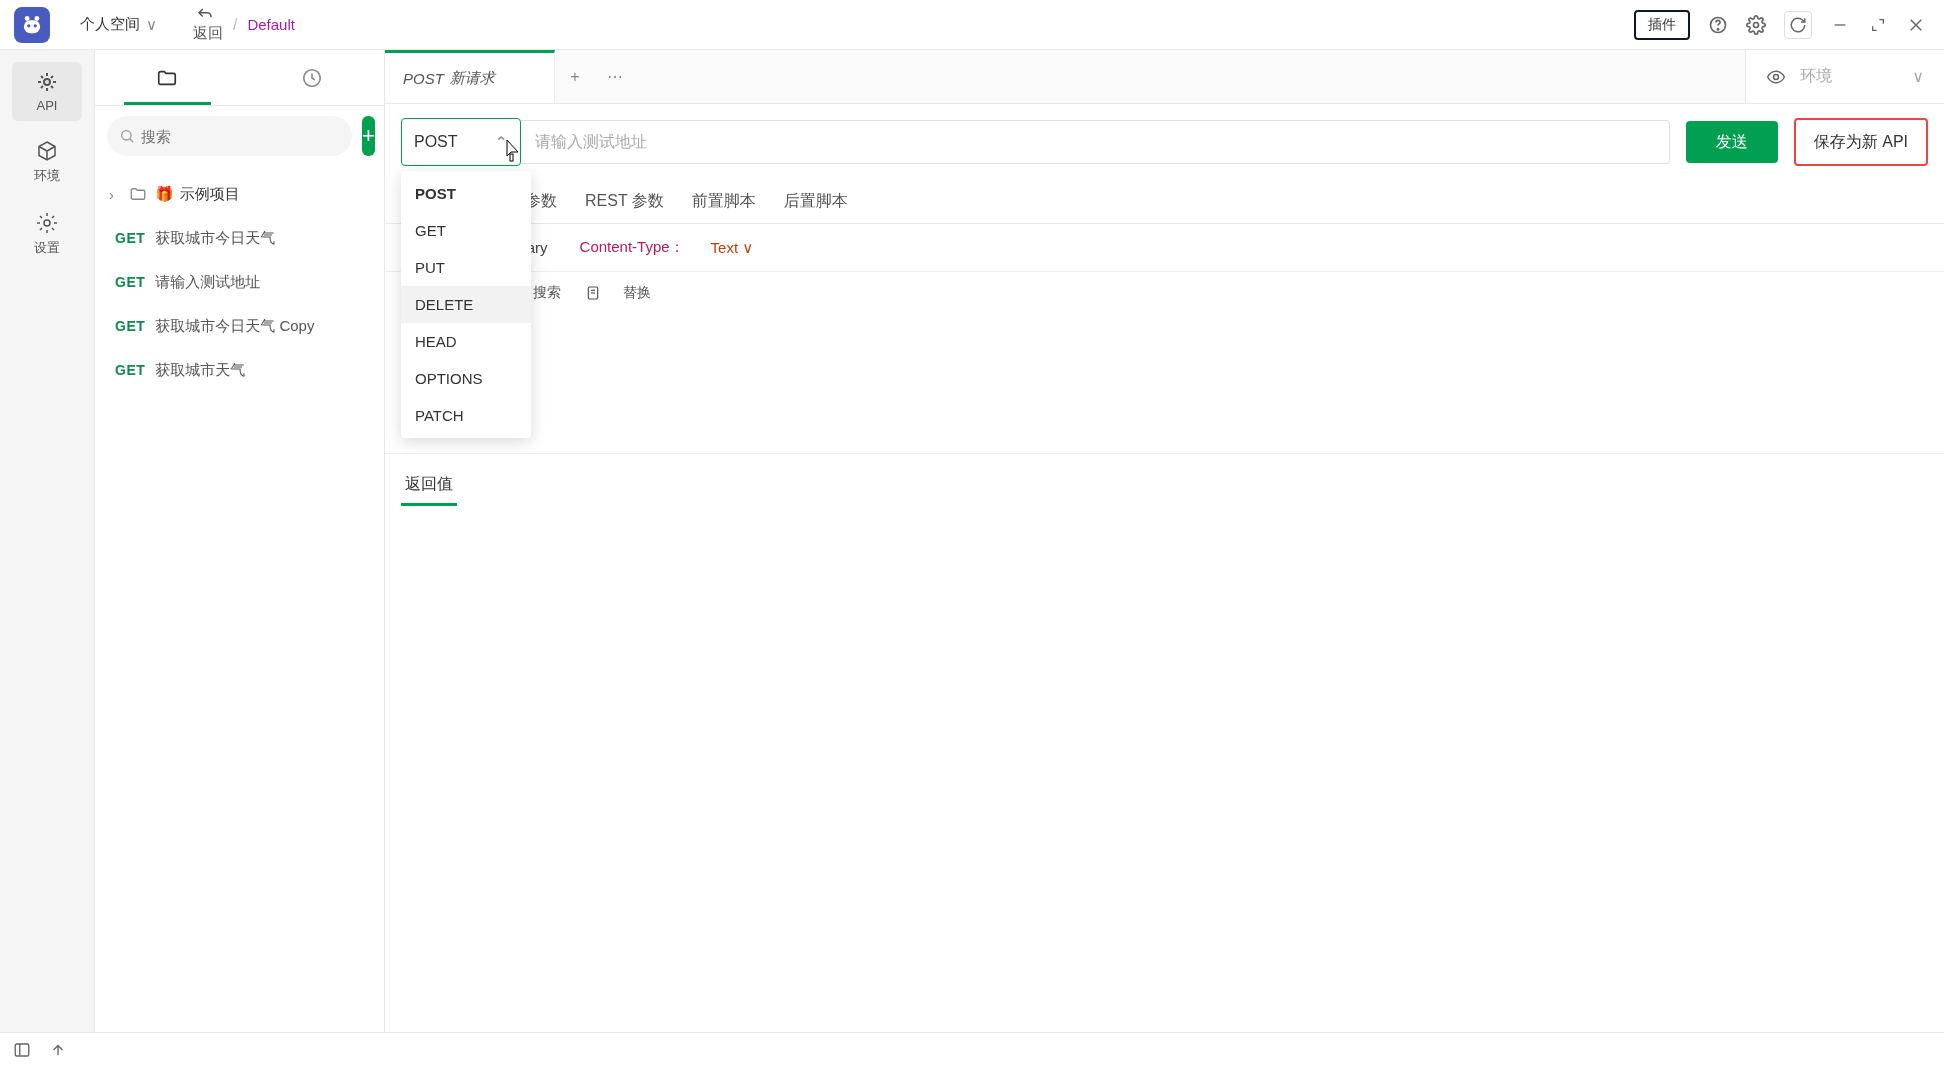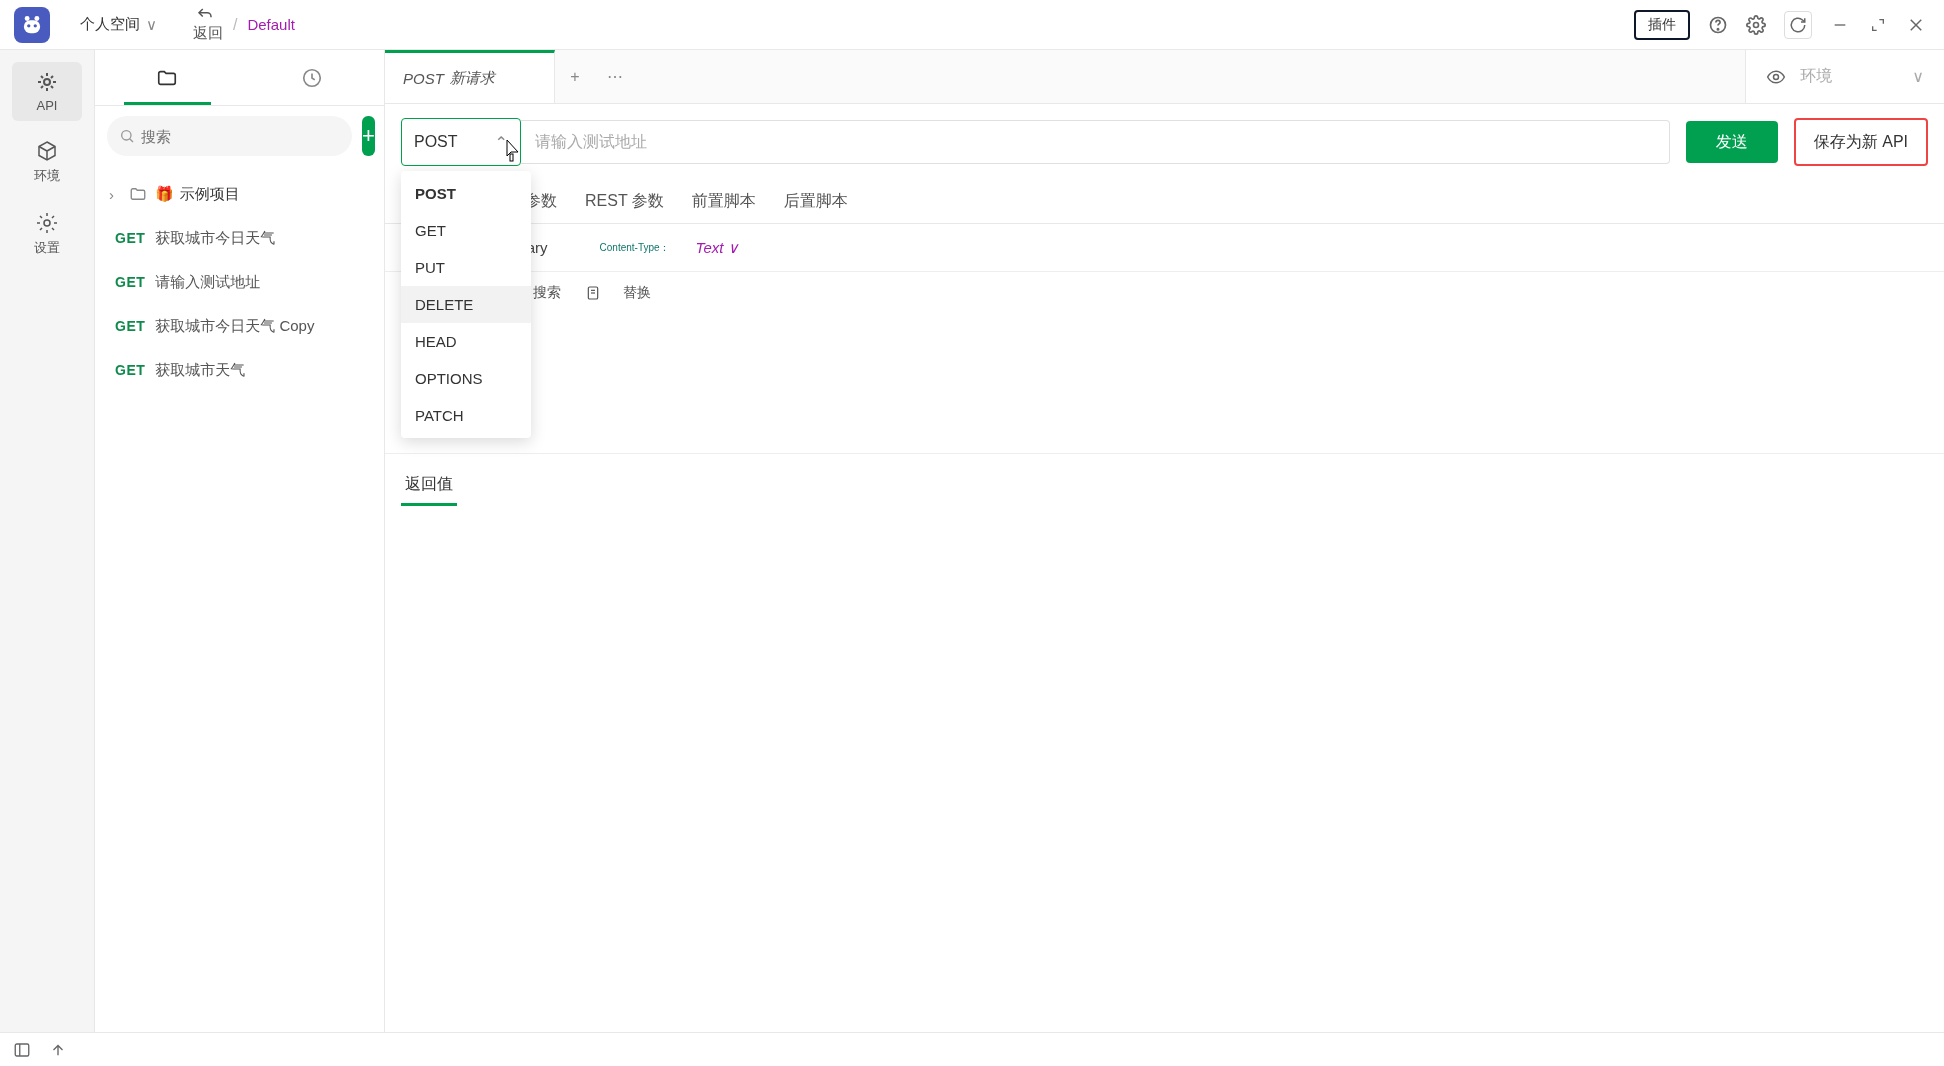--- a/index.html
+++ b/index.html
@@ -78,22 +78,22 @@
 .req-tab { font-size:16px; color:#555; cursor:pointer; height:100%; display:flex; align-items:center; position:relative; }
 .req-tab.active { color:#111; }
 .req-tab.active::after { content:''; position:absolute; bottom:0; left:0; right:0; height:2px; background:#00a050; }
 
 
 .body-row { display:flex; align-items:center; padding: 10px 20px; gap: 26px; height: 48px; border-bottom:1px solid #eee; }
 .radio { display:flex; align-items:center; gap:6px; cursor:pointer; font-size:15px; color:#444; }
 .radio .dot { width:16px; height:16px; border-radius:50%; border:2px solid #bbb; position:relative; }
 .radio.checked .dot { border-color:#00a050; }
 .radio.checked .dot::after { content:''; position:absolute; inset:3px; border-radius:50%; background:#00a050; }
-.ct-label { font-size:10px; color:#0f766e; margin-left:26px; }
-.ct-value { font-size:15px; color:#a21caf; display:flex; align-items:center; gap:4px; cursor:pointer;font-style:italic; }
+.ct-label { font-size:15px; color:#be185d; margin-left:6px; }
+.ct-value { font-size:15px; color:#c2410c; display:flex; align-items:center; gap:4px; cursor:pointer; }
 
 
 .ed-toolbar { display:flex; align-items:center; gap: 24px; padding: 10px 20px; height:42px; color:#555; }
 .ed-btn { display:flex; align-items:center; gap:22px; font-size:14px; cursor:pointer; color:#555; }
 .editor-area { height: 140px; border-bottom:1px solid #eee; }
 
 
 .resp-tabs { display:flex; padding: 12px 16px 0 16px; }
 .resp-tab { font-size:16px; color:#333; padding: 8px 4px; border-bottom:3px solid #00a050; cursor:pointer; }
 .resp-body { flex:1; display:flex; flex-direction:column; align-items:center; justify-content:flex-start; padding-top: 50px; color:#aaa; }

